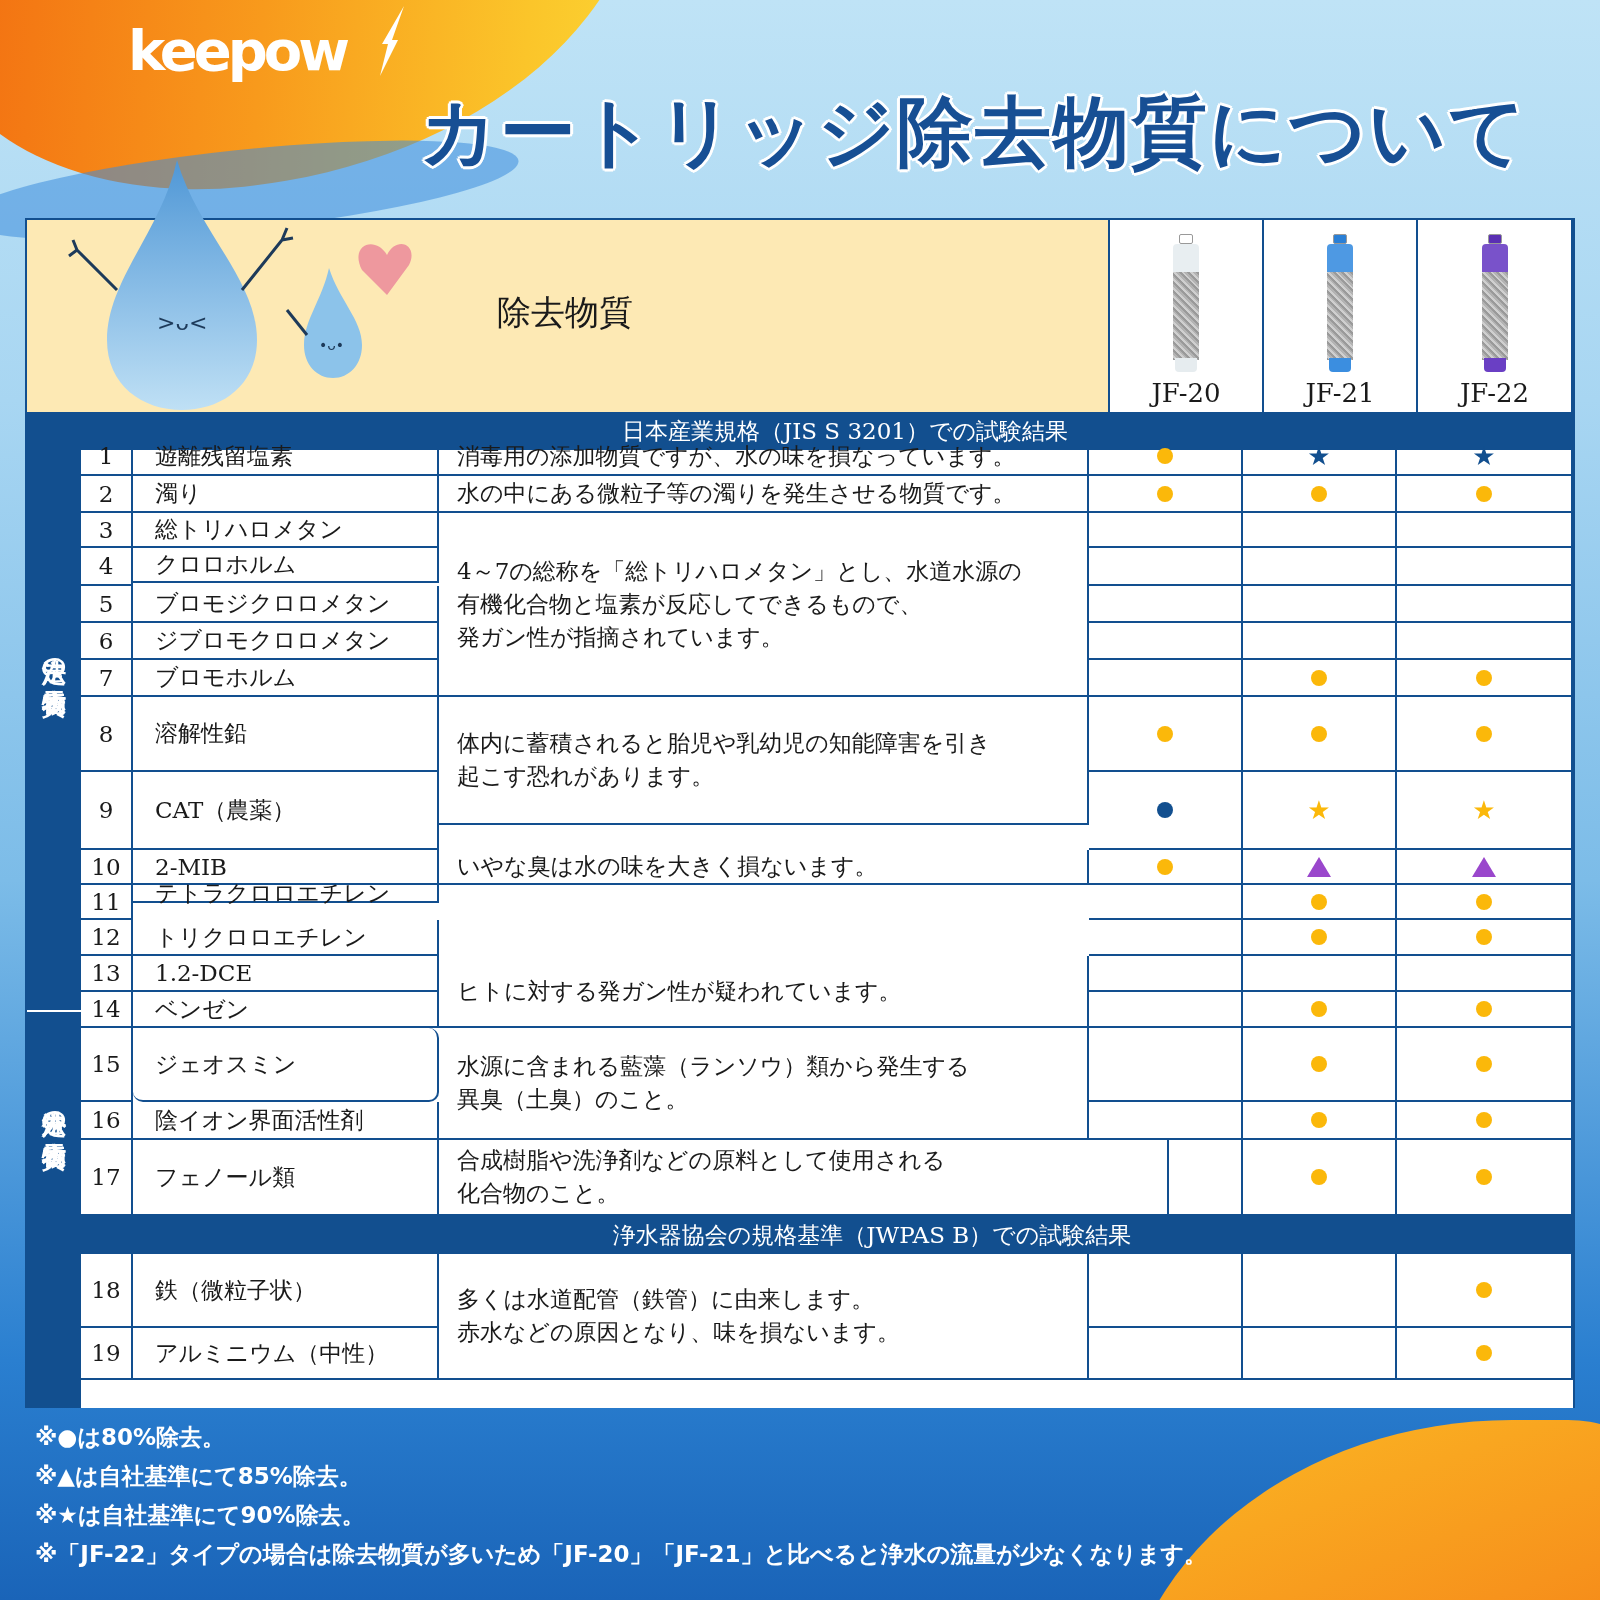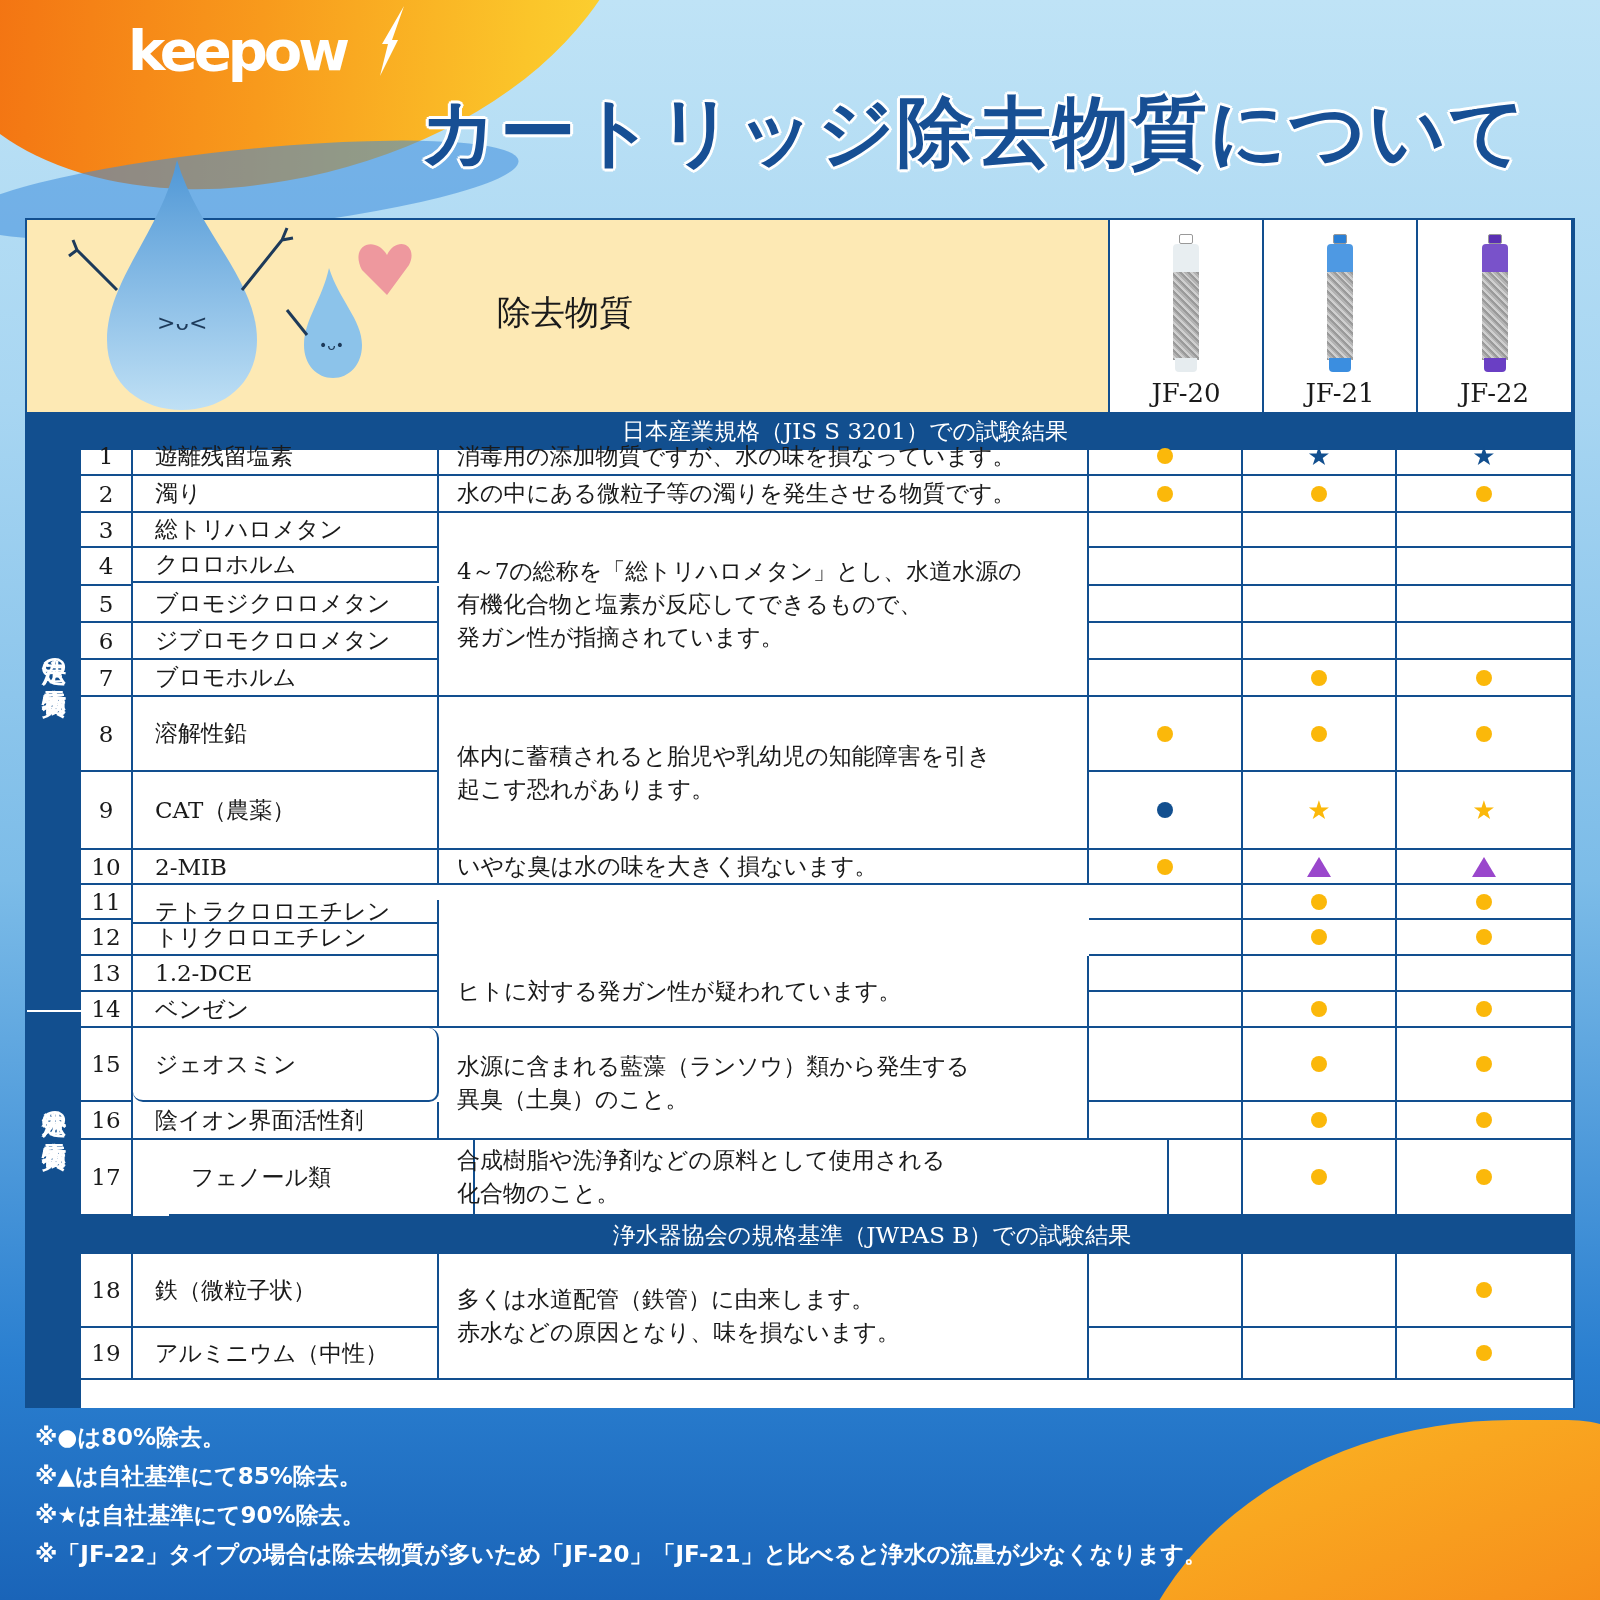--- a/index.html
+++ b/index.html
@@ -263,21 +263,21 @@
       <div class="cell c-mark" style="left: 1008px; top: 400px; width: 154px; height: 35px;">
         <div class="dot"></div>
       </div>
       <div class="cell c-mark" style="left: 1162px; top: 400px; width: 154px; height: 35px;">
         <div class="tri"></div>
       </div>
       <div class="cell c-mark" style="left: 1316px; top: 400px; width: 176px; height: 35px;">
         <div class="tri"></div>
       </div>
       <div class="cell c-num" style="left: 0px; top: 435px; width: 52px; height: 35px;">11</div>
-      <div class="cell c-name" style="left: 52px; top: 450px; width: 306px; height: 24px;">テトラクロロエチレン</div>
+      <div class="cell c-name" style="left: 52px; top: 435px; width: 306px; height: 18px;">テトラクロロエチレン</div>
       <div class="cell c-mark" style="left: 1008px; top: 435px; width: 154px; height: 35px;"></div>
       <div class="cell c-mark" style="left: 1162px; top: 435px; width: 154px; height: 35px;">
         <div class="dot"></div>
       </div>
       <div class="cell c-mark" style="left: 1316px; top: 435px; width: 176px; height: 35px;">
         <div class="dot"></div>
       </div>
       <div class="cell c-num" style="left: 0px; top: 470px; width: 52px; height: 36px;">12</div>
       <div class="cell c-name" style="left: 52px; top: 470px; width: 306px; height: 36px;">トリクロロエチレン</div>
       <div class="cell c-mark" style="left: 1008px; top: 470px; width: 154px; height: 36px;"></div>
@@ -313,21 +313,21 @@
       <div class="cell c-num" style="left: 0px; top: 652px; width: 52px; height: 38px;">16</div>
       <div class="cell c-name" style="left: 52px; top: 652px; width: 306px; height: 38px;">陰イオン界面活性剤</div>
       <div class="cell c-mark" style="left: 1008px; top: 652px; width: 154px; height: 38px;"></div>
       <div class="cell c-mark" style="left: 1162px; top: 652px; width: 154px; height: 38px;">
         <div class="dot"></div>
       </div>
       <div class="cell c-mark" style="left: 1316px; top: 652px; width: 176px; height: 38px;">
         <div class="dot"></div>
       </div>
       <div class="cell c-num" style="left: 0px; top: 690px; width: 52px; height: 76px;">17</div>
-      <div class="cell c-name" style="left: 52px; top: 690px; width: 306px; height: 76px; margin-left: 36px;">フェノール類</div>
+      <div class="cell c-name" style="left: 52px; top: 690px; width: 306px; height: 76px;">フェノール類</div>
       <div class="cell c-mark" style="left: 1008px; top: 690px; width: 154px; height: 76px;"></div>
       <div class="cell c-mark" style="left: 1162px; top: 690px; width: 154px; height: 76px;">
         <div class="dot"></div>
       </div>
       <div class="cell c-mark" style="left: 1316px; top: 690px; width: 176px; height: 76px;">
         <div class="dot"></div>
       </div>
       <div class="cell c-num" style="left: 0px; top: 804px; width: 52px; height: 74px;">18</div>
       <div class="cell c-name" style="left: 52px; top: 804px; width: 306px; height: 74px;">鉄（微粒子状）</div>
       <div class="cell c-mark" style="left: 1008px; top: 804px; width: 154px; height: 74px;"></div>
@@ -340,21 +340,21 @@
       <div class="cell c-mark" style="left: 1008px; top: 878px; width: 154px; height: 52px;"></div>
       <div class="cell c-mark" style="left: 1162px; top: 878px; width: 154px; height: 52px;"></div>
       <div class="cell c-mark" style="left: 1316px; top: 878px; width: 176px; height: 52px;">
         <div class="dot"></div>
       </div>
       <div class="cell c-desc" style="left: 358px; top: -12px; width: 650px; height: 38px; white-space: pre-line;">消毒用の添加物質ですが、水の味を損なっています。</div>
       <div class="cell c-desc" style="left: 358px; top: 26px; width: 650px; height: 37px; white-space: pre-line;">水の中にある微粒子等の濁りを発生させる物質です。</div>
       <div class="cell c-desc" style="left: 358px; top: 63px; width: 650px; height: 184px; white-space: pre-line;">4～7の総称を「総トリハロメタン」とし、水道水源の
 有機化合物と塩素が反応してできるもので、
 発ガン性が指摘されています。</div>
-      <div class="cell c-desc" style="left: 358px; top: 247px; width: 650px; height: 153px; white-space: pre-line;">体内に蓄積されると胎児や乳幼児の知能障害を引き
+      <div class="cell c-desc" style="left: 358px; top: 247px; width: 650px; height: 128px; white-space: pre-line;">体内に蓄積されると胎児や乳幼児の知能障害を引き
 起こす恐れがあります。</div>
       <div class="cell c-desc" style="left: 358px; top: 400px; width: 650px; height: 35px; white-space: pre-line;">いやな臭は水の味を大きく損ないます。</div>
       <div class="cell c-desc" style="left: 358px; top: 506px; width: 650px; height: 72px; white-space: pre-line;">ヒトに対する発ガン性が疑われています。</div>
       <div class="cell c-desc" style="left: 358px; top: 578px; width: 650px; height: 112px; white-space: pre-line;">水源に含まれる藍藻（ランソウ）類から発生する
 異臭（土臭）のこと。</div>
       <div class="cell c-desc" style="left: 358px; top: 690px; width: 730px; height: 76px; white-space: pre-line;">合成樹脂や洗浄剤などの原料として使用される
 化合物のこと。</div>
       <div class="cell c-desc" style="left: 358px; top: 804px; width: 650px; height: 126px; white-space: pre-line;">多くは水道配管（鉄管）に由来します。
 赤水などの原因となり、味を損ないます。</div>
       <div class="band" style="left: 0px; width: 1492px; top: 766px; height: 38px;"><span>浄水器協会の規格基準（JWPAS B）での試験結果</span></div>

